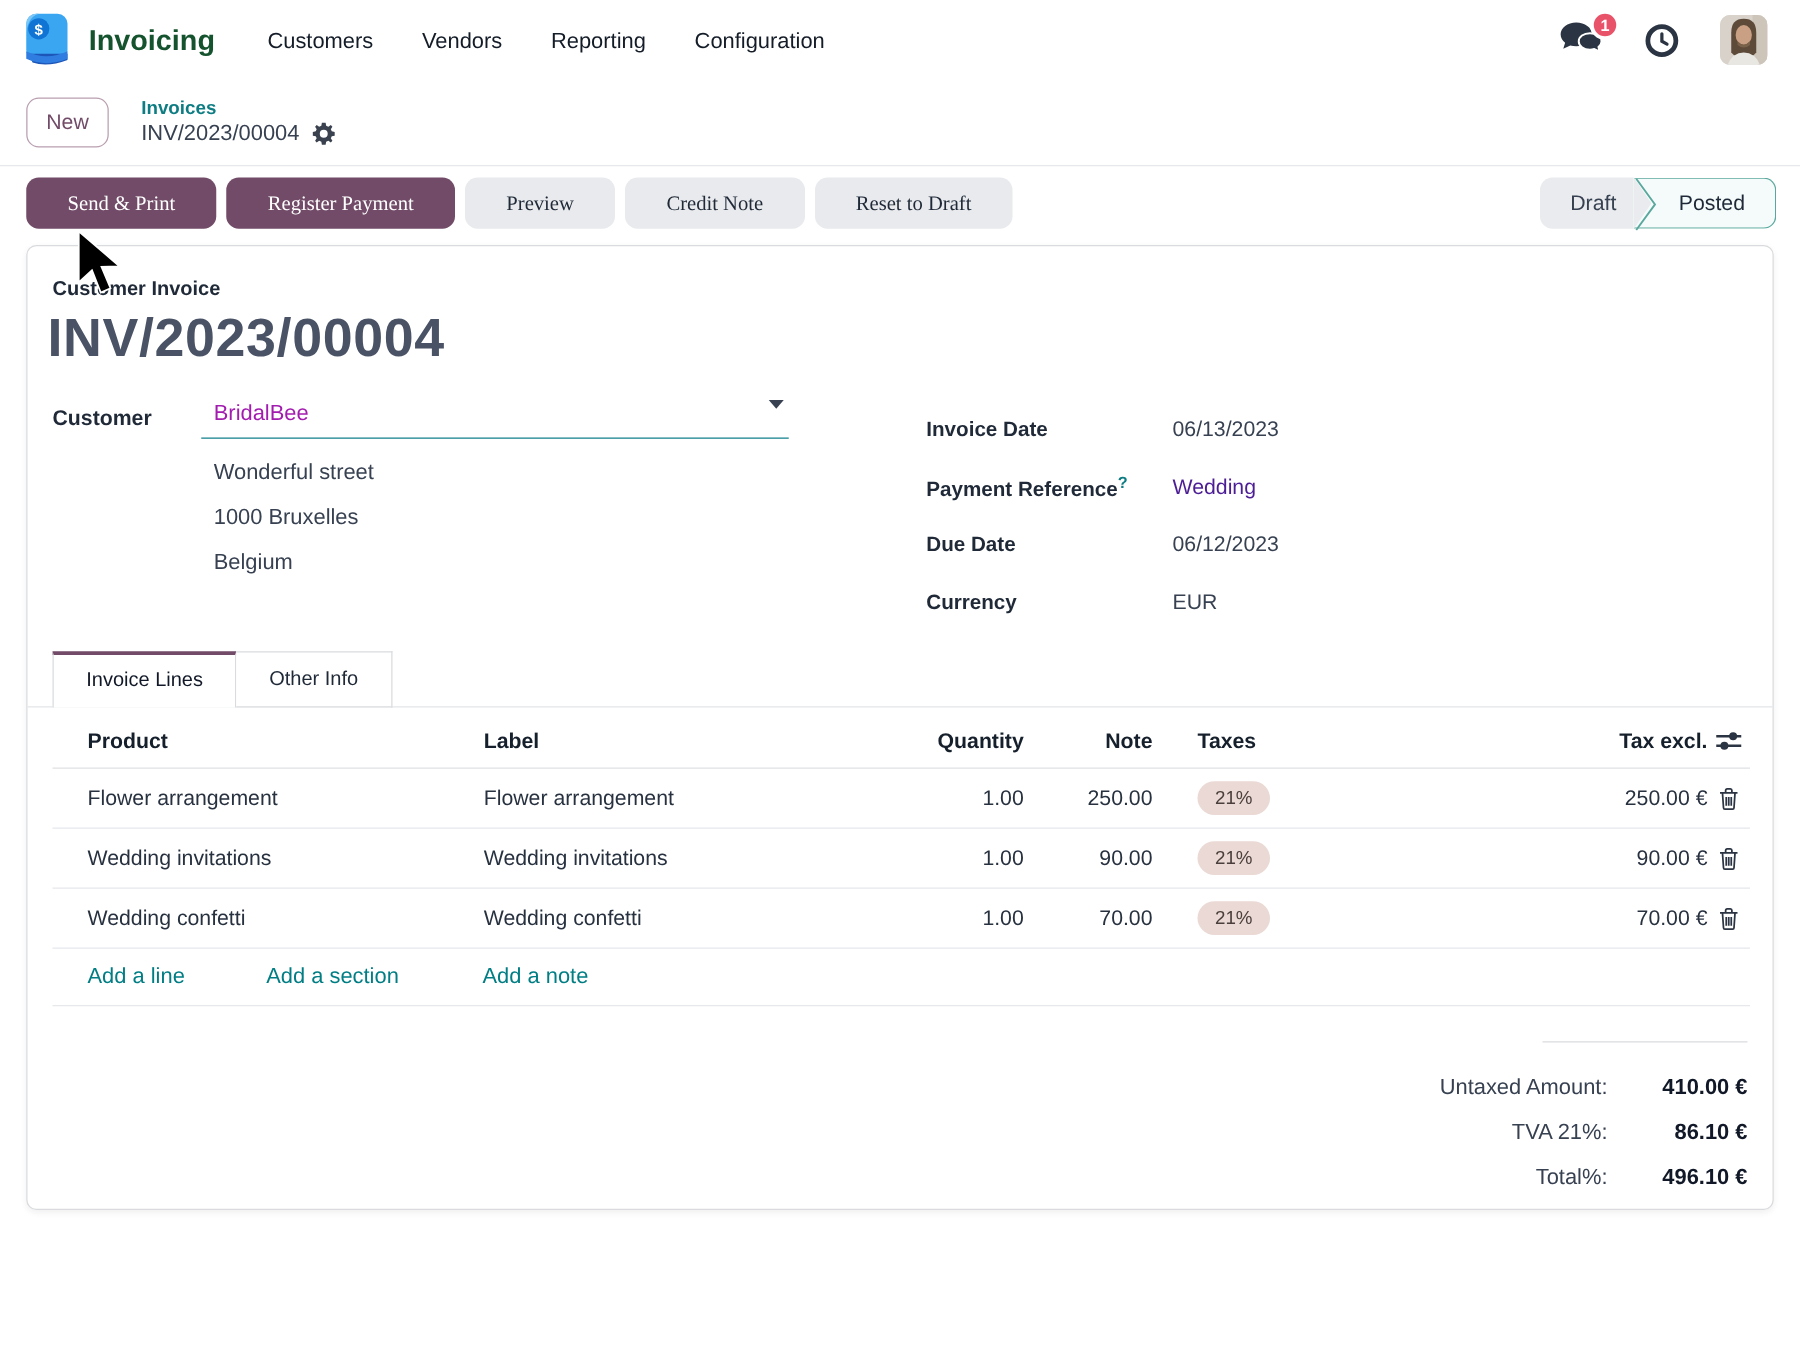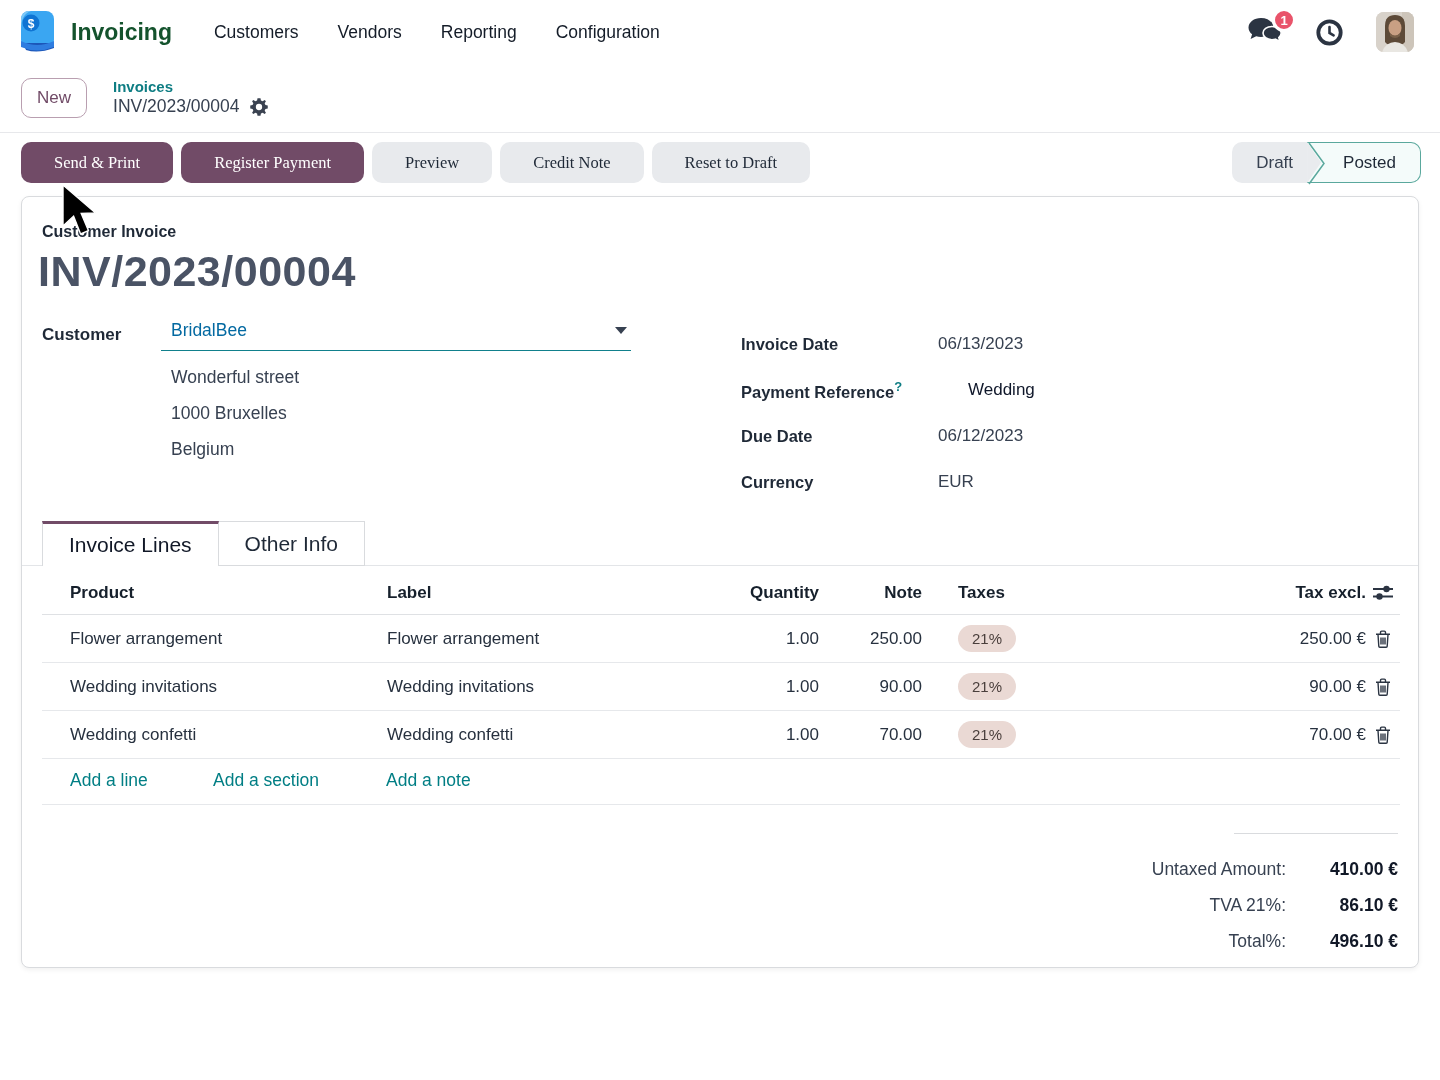--- a/index.html
+++ b/index.html
@@ -44,34 +44,34 @@
   .chev-teal { position:absolute; left:0; top:-1px; height:43px; }
 
   
   .sheet { position:absolute; top:196px; left:21px; width:1398px; height:772px; background:#fff;
     border:1px solid #d9dbde; border-radius:8px; box-shadow:0 2px 5px rgba(0,0,0,.06); }
   .inv-type { position:absolute; top:26px; left:20px; font-size:16px; font-weight:600; color:#1f2937; }
   .inv-number { position:absolute; top:50px; left:16px; font-size:43px; font-weight:700; color:#4a5365; letter-spacing:.5px; }
 
   .customer-label { position:absolute; top:128px; left:20px; font-size:17px; font-weight:700; color:#1f2937; }
   .customer-field { position:absolute; top:123px; left:139px; width:470px; border-bottom:1.5px solid #11808c;
-    padding:0 4px 9px 10px; font-size:17.5px; color:#0369a1; display:flex; justify-content:space-between; align-items:center; cursor:pointer; }
+    padding:0 4px 9px 10px; font-size:17.5px; color:#a21caf; display:flex; justify-content:space-between; cursor:pointer; }
   .caret-down { width:0; height:0; border-left:6px solid transparent; border-right:6px solid transparent; border-top:7px solid #374151; }
   .address { position:absolute; top:162px; left:149px; font-size:17.5px; color:#374151; line-height:36px; }
 
   .details { position:absolute; top:124px; left:719px; }
   .drow { display:flex; height:46px; align-items:center; }
   .dlabel { width:197px; font-size:16.5px; font-weight:700; color:#1f2937; }
   .dlabel sup { color:#0e7d83; font-weight:700; font-size:13px; cursor:pointer; }
   .dvalue { font-size:17px; color:#374151; }
-  .dvalue.muted { color:#0f172a;margin-left:30px; }
+  .dvalue.muted { color:#4c1d95; }
 
   
   .tabs { position:absolute; top:324px; left:20px; display:flex; z-index:2; }
-  .tab { height:45px; padding:0 26px; font-size:21px; display:flex; align-items:center; background:#fff; cursor:pointer; }
+  .tab { height:45px; padding:0 26px; font-size:16px; display:flex; align-items:center; background:#fff; cursor:pointer; }
   .tab.active { border:1px solid #d9dbde; border-top:3px solid #714B67; border-bottom:none; color:#111827; }
   .tab.inactive { border:1px solid #d9dbde; border-left:none; color:#1f2937; }
   .tabs-rule { position:absolute; top:368px; left:0; right:0; height:1px; background:#e3e5e8; }
 
   
   .lines { position:absolute; top:374px; left:20px; width:1358px; font-size:17px; }
   .lrow { display:grid; grid-template-columns:345px 340px 92px 103px 285px 1fr 34px; align-items:center;
     height:48px; border-bottom:1px solid #e6e8eb; color:#27313f; }
   .lrow.lheader { height:44px; font-weight:700; color:#16202c; border-bottom:1px solid #dfe1e4; }
   .c-product { padding-left:28px; }

